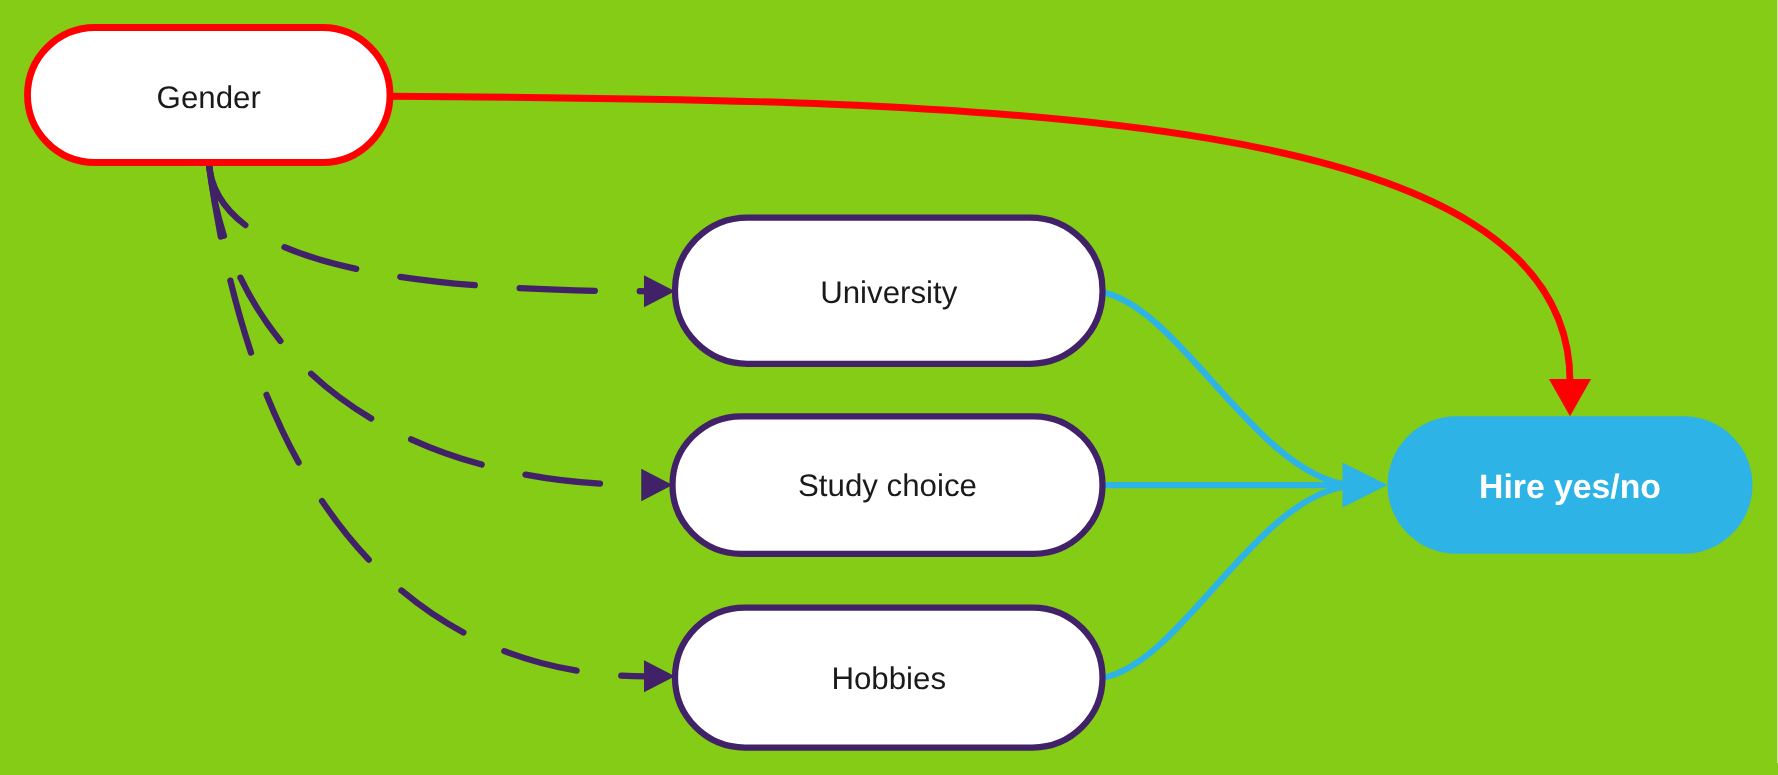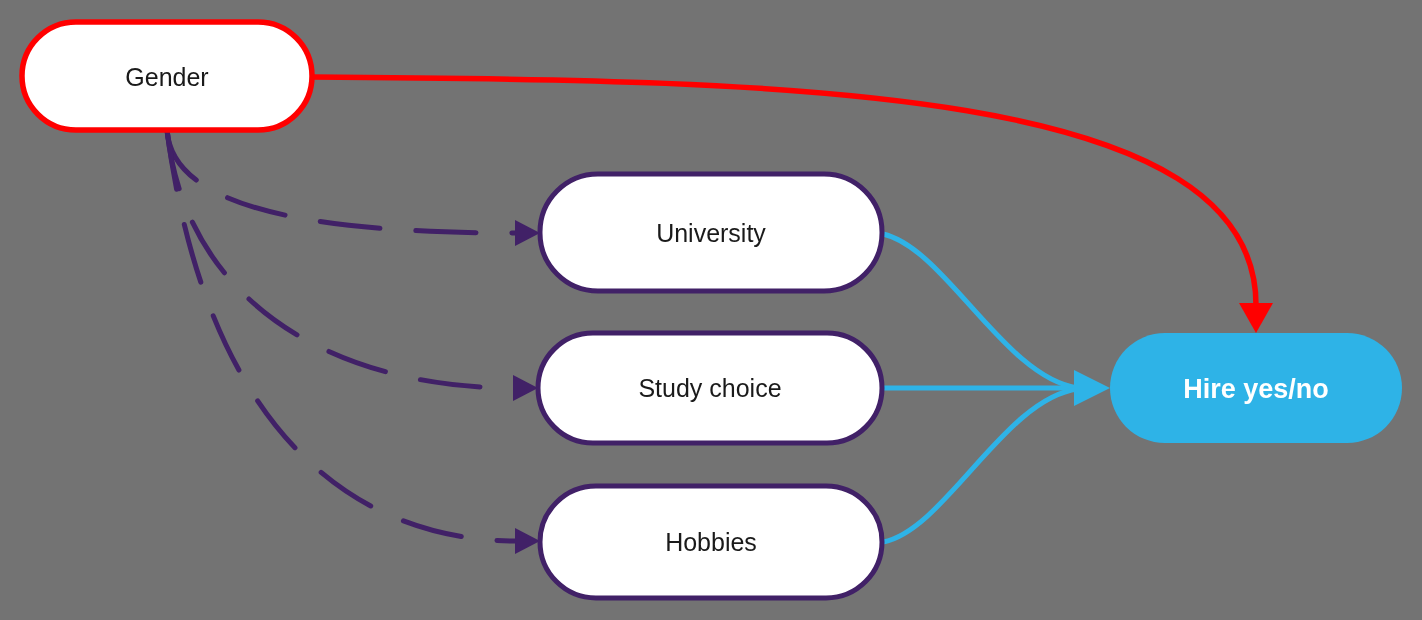--- a/index.html
+++ b/index.html
@@ -4,21 +4,21 @@
 <style>
   html, body {
     margin: 0;
     padding: 0;
     background: #ffffff;
   }
   .canvas-wrap {
     width: 1422px;
     height: 620px;
     position: relative;
-    background: #737373;
+    background: #84cc16;
     font-family: "Liberation Sans", sans-serif;
   }
   svg { display: block; }
   .edge {
     fill: none;
     stroke-width: 5px;
     stroke-linecap: round;
   }
   .edge.red    { stroke-width: 5.5px; }
   .edge.dashed { stroke-dasharray: 60 36; }

